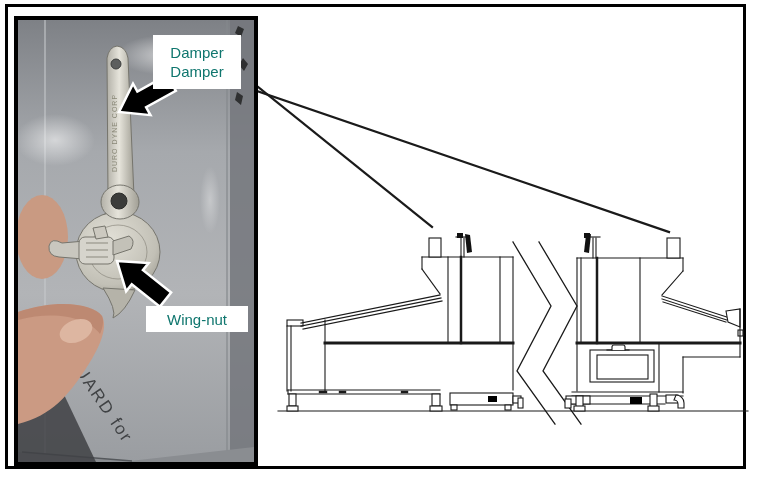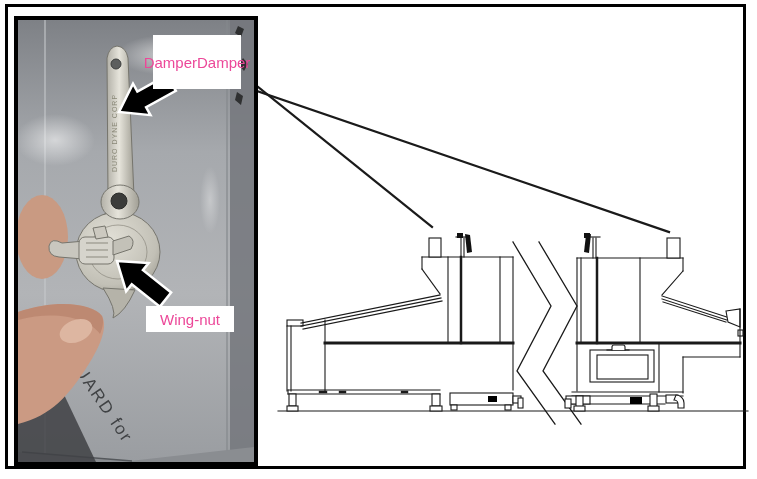--- a/index.html
+++ b/index.html
@@ -11,26 +11,26 @@
     position:absolute;left:5px;top:4px;width:741px;height:465px;
     border:3px solid #000;box-sizing:border-box;pointer-events:none;
   }
   .main-svg{position:absolute;left:0;top:0;width:757px;height:479px;}
   .photo-box{
     position:absolute;left:14px;top:16px;width:244px;height:450px;
     border:4px solid #000;box-sizing:border-box;background:#a3a6aa;
   }
   .photo-svg{position:absolute;left:0;top:0;width:236px;height:442px;}
   .callout-label{
-    position:absolute;background:#fff;color:#ec4899;
-    display:flex;align-items:center;justify-content:center;
+    position:absolute;background:#fff;color:#0f766e;
+    display:flex;flex-direction:column;align-items:center;justify-content:center;
     text-align:right;font-weight:500;z-index:5;
   }
   .label-damper{left:153px;top:35px;width:88px;height:54px;font-size:15px;line-height:19px;}
-  .label-wing{left:146px;top:306px;width:88px;height:26px;font-size:15px;}
+  .label-wing{left:146px;top:306px;width:102px;height:26px;font-size:15px;}
 </style>
 </head>
 <body>
 
 <div class="page">
 
   <div class="outer-border"></div>
 
   <svg class="main-svg" viewBox="0 0 757 479">
     <g stroke="#1a1a1a" stroke-width="1.1" fill="none" stroke-linecap="square">

